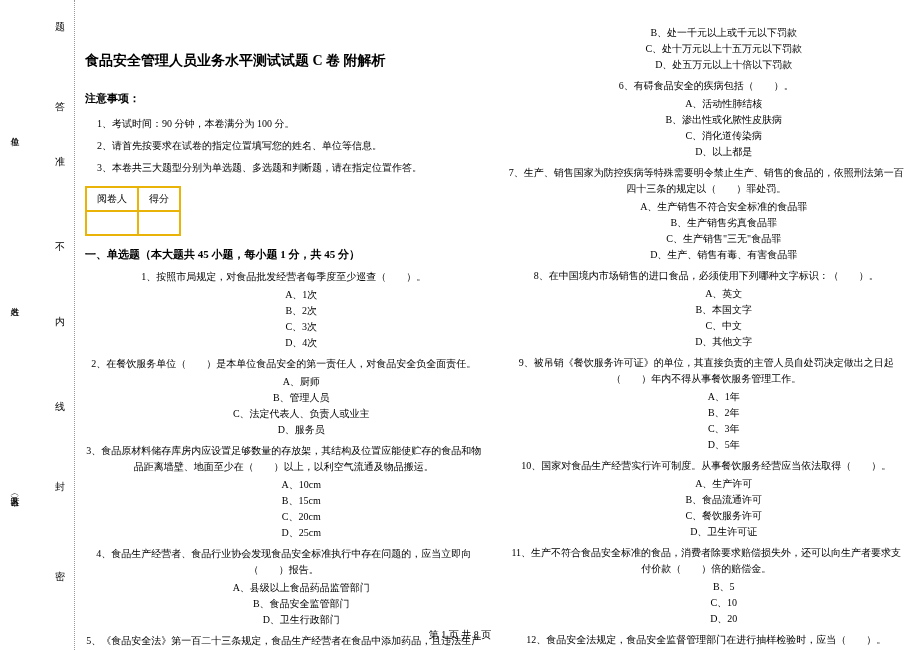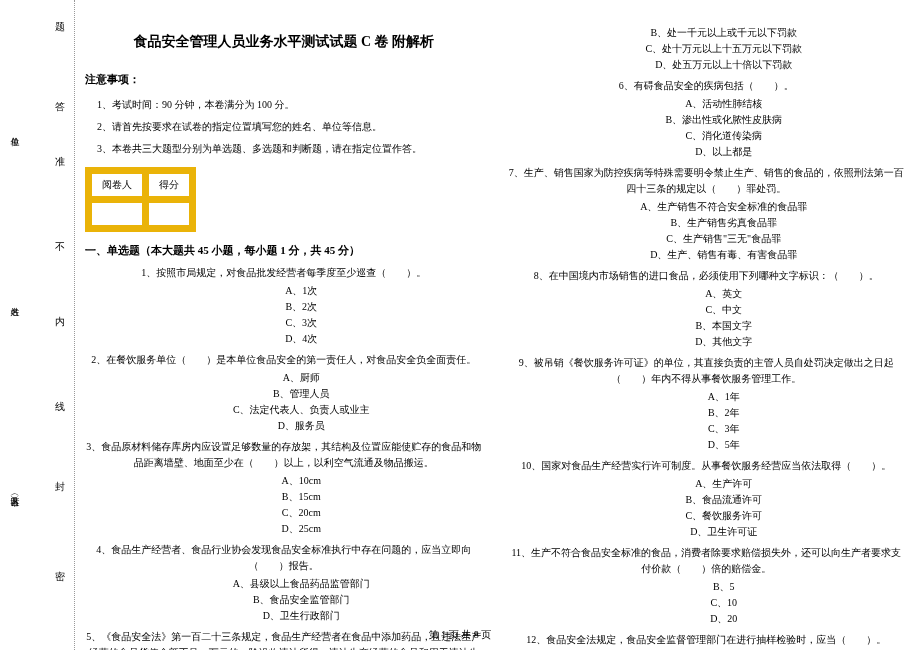--- a/index.html
+++ b/index.html
@@ -39,40 +39,39 @@
       right: 15px;
       display: flex;
       gap: 25px;
     }
     .column {
       flex: 1;
       font-size: 10px;
       line-height: 1.6;
     }
     .title {
-      text-align: center;
       font-size: 14px;
       font-weight: bold;
-      margin: 16px 0 18px 0;
+      margin: 35px 0 18px 0;
     }
     .notice-title {
       font-weight: bold;
       font-size: 11px;
       margin-bottom: 8px;
     }
     .notice-item {
       margin: 6px 12px;
       font-size: 10px;
     }
     .score-table {
       border-collapse: collapse;
       margin: 10px 0;
     }
     .score-table td {
-      border: 7px solid #eab308;
+      border: 2px solid #eab308;
       padding: 3px 10px;
       font-size: 10px;
     }
     .section-title {
       font-weight: bold;
       font-size: 11px;
       margin: 20px 0;
       display: inline;
     }
     .question {
@@ -176,22 +175,22 @@
     <div class="option">D、以上都是</div>
 
     <div class="question">7、生产、销售国家为防控疾病等特殊需要明令禁止生产、销售的食品的，依照刑法第一百四十三条的规定以（　　）罪处罚。</div>
     <div class="option">A、生产销售不符合安全标准的食品罪</div>
     <div class="option">B、生产销售劣真食品罪</div>
     <div class="option">C、生产销售"三无"食品罪</div>
     <div class="option">D、生产、销售有毒、有害食品罪</div>
 
     <div class="question">8、在中国境内市场销售的进口食品，必须使用下列哪种文字标识：（　　）。</div>
     <div class="option">A、英文</div>
+    <div class="option">B、本国文字</div>
     <div class="option">C、中文</div>
-    <div class="option">B、本国文字</div>
     <div class="option">D、其他文字</div>
 
     <div class="question">9、被吊销《餐饮服务许可证》的单位，其直接负责的主管人员自处罚决定做出之日起（　　）年内不得从事餐饮服务管理工作。</div>
     <div class="option">A、1年</div>
     <div class="option">B、2年</div>
     <div class="option">C、3年</div>
     <div class="option">D、5年</div>
 
     <div class="question">10、国家对食品生产经营实行许可制度。从事餐饮服务经营应当依法取得（　　）。</div>
     <div class="option">A、生产许可</div>

